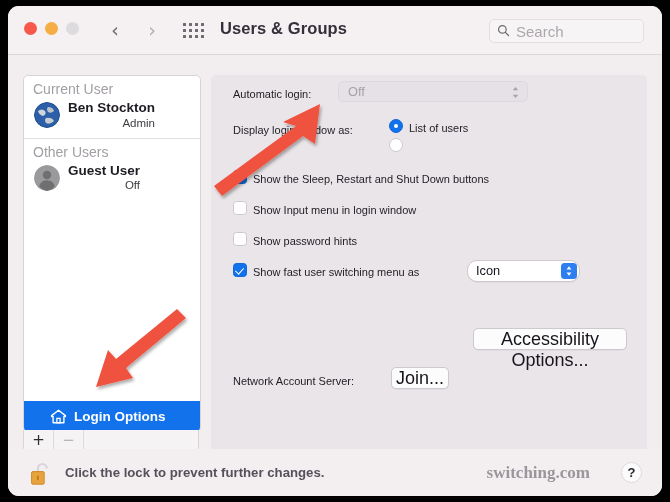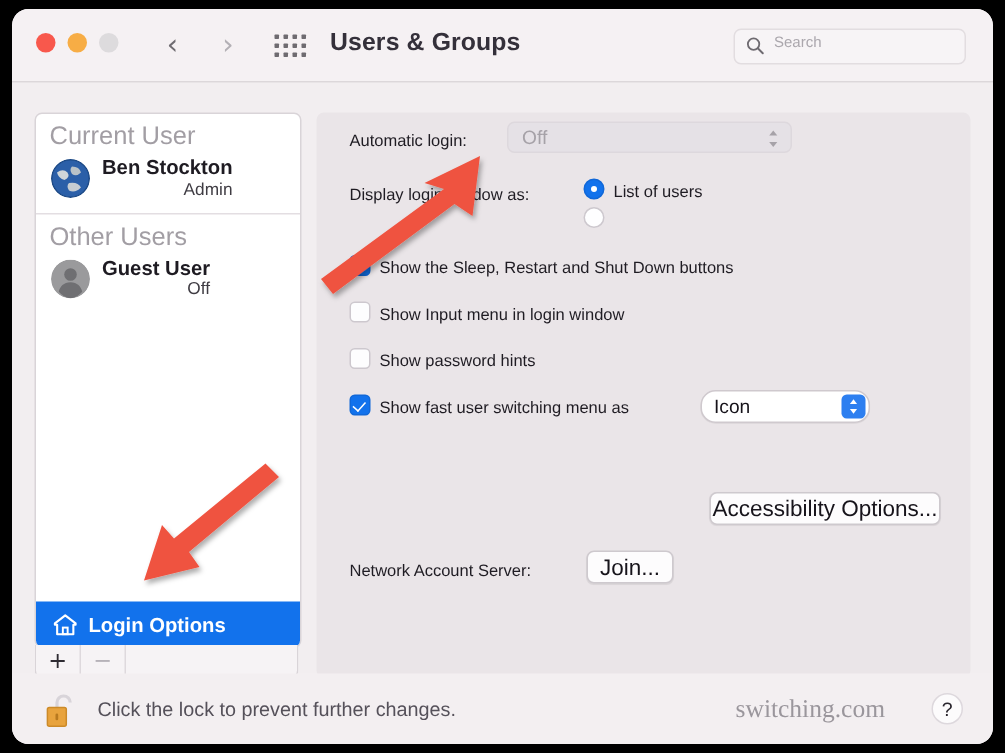--- a/index.html
+++ b/index.html
@@ -96,21 +96,21 @@
     border-radius: 5px;
   }
   .search-icon {
     position: absolute;
     left: 7px; top: 4px;
     width: 13px; height: 13px;
   }
   .search-ph {
     position: absolute;
     left: 26px; top: 3px;
-    font-size: 10px;
+    font-size: 15px;
     color: #aba7ad;
   }
 
   
   .content {
     position: relative;
     height: 442px;
   }
 
   
@@ -118,21 +118,21 @@
     position: absolute;
     left: 15px; top: 20px;
     width: 176px;
     height: 355px;
     background: #ffffff;
     border: 1px solid #d9d4d8;
     border-radius: 5px;
     overflow: hidden;
   }
   .grp-label {
-    font-size: 17px;
+    font-size: 14px;
     color: #a29ea4;
     padding: 5px 0 1px 9px;
   }
   .grp-label.second {
     border-top: 1px solid #e3dee2;
     padding-top: 5px;
     margin-top: 2px;
   }
   .user-row {
     display: flex;
@@ -161,21 +161,21 @@
 
   .login-opt {
     position: absolute;
     left: 0; bottom: 0;
     width: 100%;
     height: 30px;
     background: #1272ec;
     display: flex;
     align-items: center;
     gap: 7px;
-    padding-left: 11px;
+    padding-left: 26px;
     box-sizing: border-box;
   }
   .login-opt .label {
     font-size: 13.5px;
     font-weight: bold;
     color: #fff;
   }
 
   .sb-toolbar {
     position: absolute;
@@ -310,34 +310,35 @@
     background: #fdfdfe;
     border: 1px solid #cdc8ce;
   }
 
   
   .btn {
     position: absolute;
     background: #fdfcfd;
     border: 1px solid #cec9ce;
     border-radius: 5px;
-    font-size: 15px;
+    font-size: 18px;
     color: #17141b;
     text-align: center;
     box-sizing: border-box;
     box-shadow: 0 0.5px 0.5px rgba(0,0,0,0.07);
   }
 
   
   .footer {
     position: absolute;
     left: 0; bottom: 0;
     width: 100%;
     height: 48px;
     background: #f3eff1;
+    font-weight: bold;
   }
   .lock {
     position: absolute;
     left: 22px; top: 12px;
     width: 24px; height: 26px;
   }
   .lock-txt {
     position: absolute;
     left: 57px; top: 16px;
     font-size: 13.2px;

